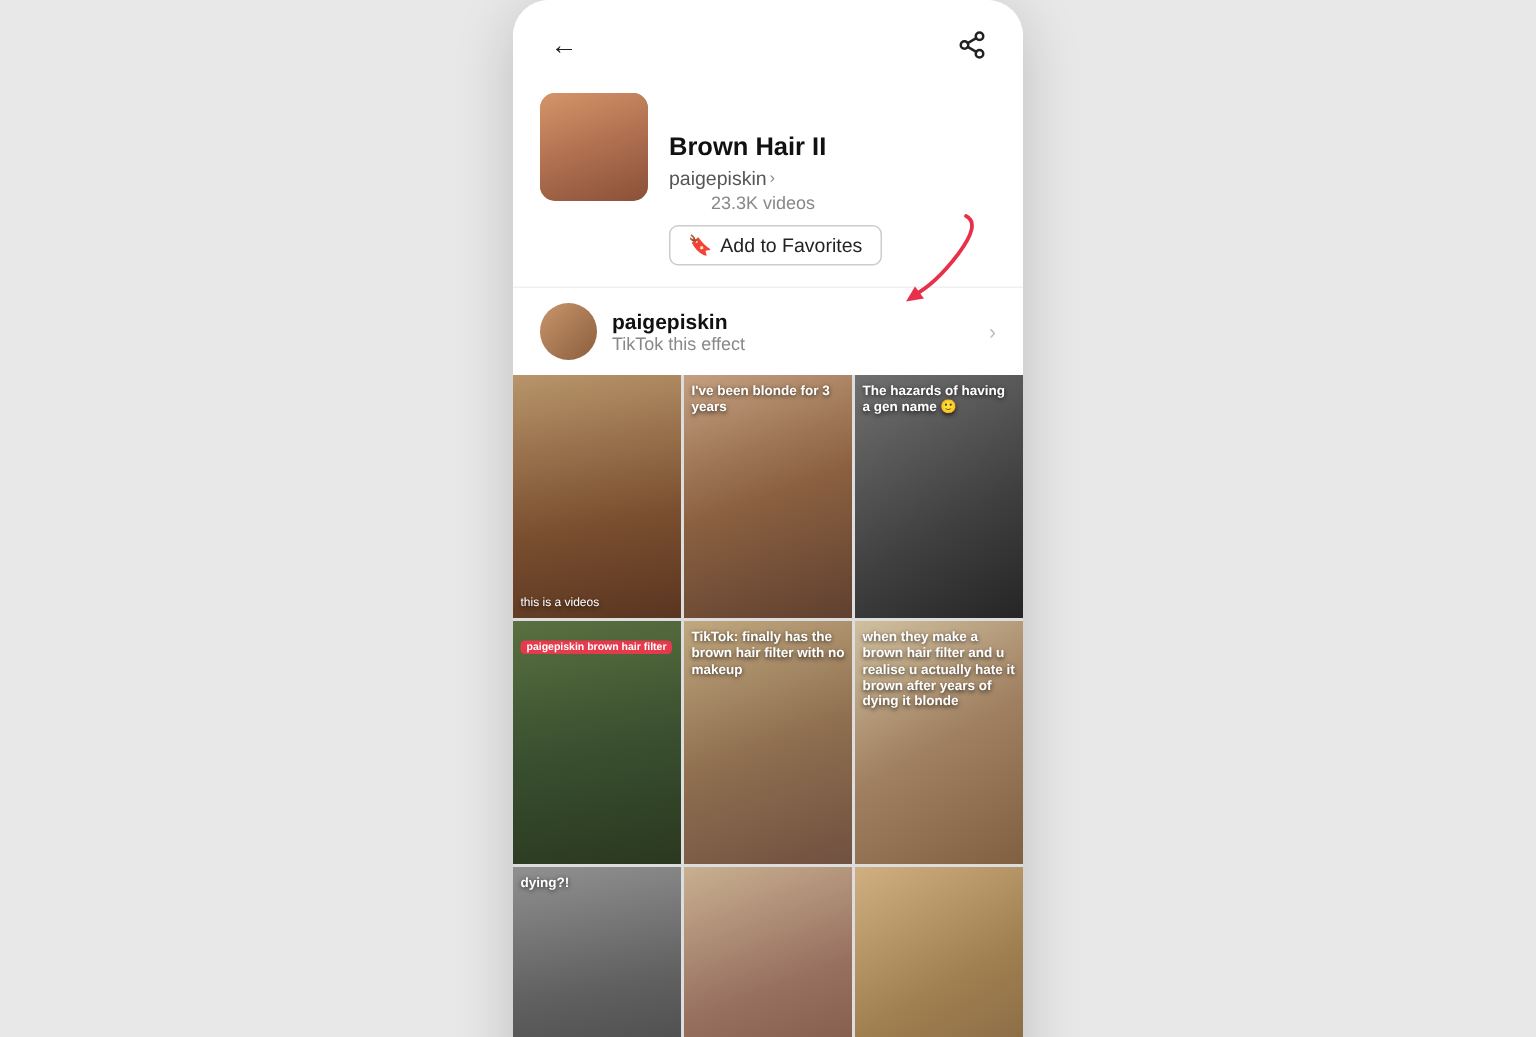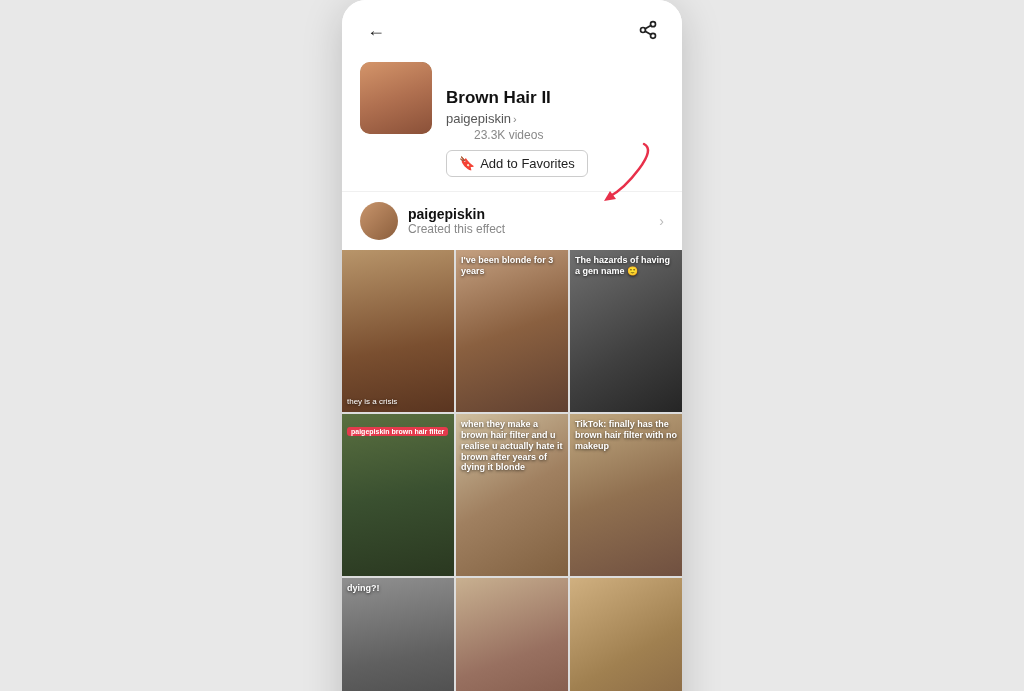--- a/index.html
+++ b/index.html
@@ -243,46 +243,46 @@
     </svg>
   </div>
 
   <div class="divider"></div>
 
   <div class="creator-row">
     <div class="creator-avatar">
     </div>
     <div class="creator-info">
       <div class="creator-name">paigepiskin</div>
-      <div class="creator-sub">Created this effect</div>
+      <div class="creator-sub">TikTok this effect</div>
     </div>
     <span class="creator-chevron">›</span>
   </div>
 
   <div class="video-grid">
     <div class="video-cell vc1">
-      <div class="video-overlay-bottom" style="bottom:6px;left:5px;font-size:8px;">they is a crisis</div>
+      <div class="video-overlay-bottom" style="bottom:6px;left:5px;font-size:8px;">this is a videos</div>
     </div>
     <div class="video-cell vc2">
       <div class="video-overlay-text">I've been blonde for 3 years</div>
     </div>
     <div class="video-cell vc3">
       <div class="video-overlay-text">The hazards of having a gen name 🙂</div>
     </div>
     <div class="video-cell vc4">
       <div style="position:absolute;top:6px;left:5px;">
         <span class="video-tag">paigepiskin brown hair filter</span>
       </div>
     </div>
+    <div class="video-cell vc5">
+      <div class="video-overlay-text">TikTok: finally has the brown hair filter with no makeup</div>
+    </div>
     <div class="video-cell vc6">
       <div class="video-overlay-text">when they make a brown hair filter and u realise u actually hate it brown after years of dying it blonde</div>
     </div>
-    <div class="video-cell vc5">
-      <div class="video-overlay-text">TikTok: finally has the brown hair filter with no makeup</div>
-    </div>
     <div class="video-cell vc7">
       <div class="video-overlay-text">dying?!</div>
     </div>
     <div class="video-cell vc8"></div>
     <div class="video-cell vc9"></div>
   </div>
 
 </div>
 
 </body></html>

